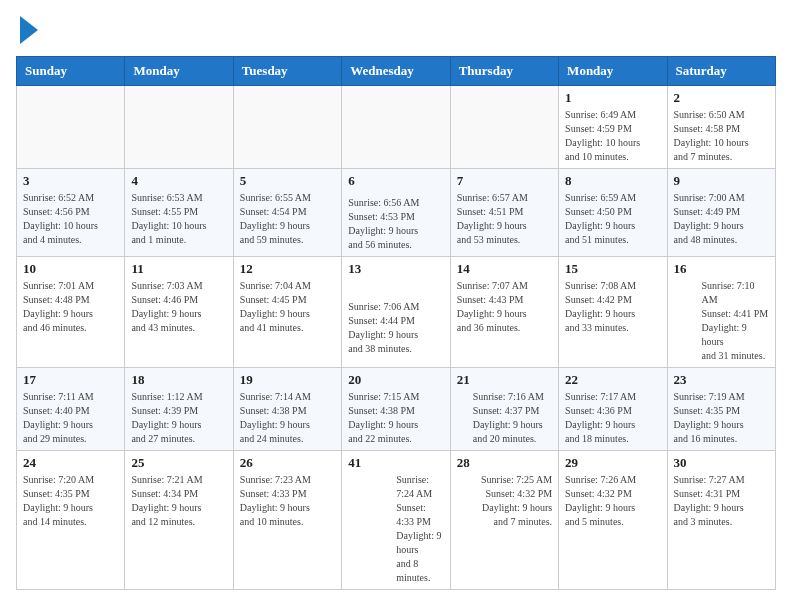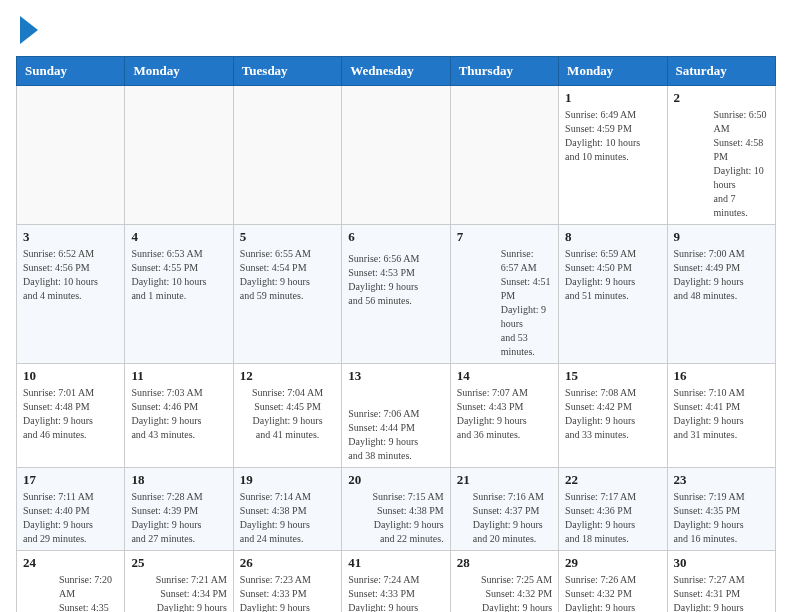--- a/index.html
+++ b/index.html
@@ -128,21 +128,21 @@
         <td class="empty"></td>
         <td>
           <div class="day-number">1</div>
           <div class="day-info" style="white-space: pre-line;">Sunrise: 6:49 AM
 Sunset: 4:59 PM
 Daylight: 10 hours
 and 10 minutes.</div>
         </td>
         <td>
           <div class="day-number">2</div>
-          <div class="day-info" style="white-space: pre-line; margin-left: 40px;">Sunrise: 6:50 AM
+          <div class="day-info" style="white-space: pre-line;">Sunrise: 6:50 AM
 Sunset: 4:58 PM
 Daylight: 10 hours
 and 7 minutes.</div>
         </td>
       </tr>
       <tr>
         <td>
           <div class="day-number">3</div>
           <div class="day-info" style="white-space: pre-line;">Sunrise: 6:52 AM
 Sunset: 4:56 PM
@@ -165,21 +165,21 @@
         </td>
         <td>
           <div class="day-number">6</div>
           <div class="day-info" style="white-space: pre-line; margin-top: 7px;">Sunrise: 6:56 AM
 Sunset: 4:53 PM
 Daylight: 9 hours
 and 56 minutes.</div>
         </td>
         <td>
           <div class="day-number">7</div>
-          <div class="day-info" style="white-space: pre-line; margin-left: 44px;">Sunrise: 6:57 AM
+          <div class="day-info" style="white-space: pre-line;">Sunrise: 6:57 AM
 Sunset: 4:51 PM
 Daylight: 9 hours
 and 53 minutes.</div>
         </td>
         <td>
           <div class="day-number">8</div>
           <div class="day-info" style="white-space: pre-line;">Sunrise: 6:59 AM
 Sunset: 4:50 PM
 Daylight: 9 hours
 and 51 minutes.</div>
@@ -202,21 +202,21 @@
         </td>
         <td>
           <div class="day-number">11</div>
           <div class="day-info" style="white-space: pre-line;">Sunrise: 7:03 AM
 Sunset: 4:46 PM
 Daylight: 9 hours
 and 43 minutes.</div>
         </td>
         <td>
           <div class="day-number">12</div>
-          <div class="day-info" style="white-space: pre-line; text-align: center;">Sunrise: 7:04 AM
+          <div class="day-info" style="white-space: pre-line;">Sunrise: 7:04 AM
 Sunset: 4:45 PM
 Daylight: 9 hours
 and 41 minutes.</div>
         </td>
         <td>
           <div class="day-number">13</div>
           <div class="day-info" style="white-space: pre-line; margin-top: 23px;">Sunrise: 7:06 AM
 Sunset: 4:44 PM
 Daylight: 9 hours
 and 38 minutes.</div>
@@ -230,51 +230,51 @@
         </td>
         <td>
           <div class="day-number">15</div>
           <div class="day-info" style="white-space: pre-line;">Sunrise: 7:08 AM
 Sunset: 4:42 PM
 Daylight: 9 hours
 and 33 minutes.</div>
         </td>
         <td>
           <div class="day-number">16</div>
-          <div class="day-info" style="white-space: pre-line;">Sunrise: 7:10 AM
+          <div class="day-info" style="white-space: pre-line; margin-left: 28px;">Sunrise: 7:10 AM
 Sunset: 4:41 PM
 Daylight: 9 hours
 and 31 minutes.</div>
         </td>
       </tr>
       <tr>
         <td>
           <div class="day-number">17</div>
           <div class="day-info" style="white-space: pre-line;">Sunrise: 7:11 AM
 Sunset: 4:40 PM
 Daylight: 9 hours
 and 29 minutes.</div>
         </td>
         <td>
           <div class="day-number">18</div>
-          <div class="day-info" style="white-space: pre-line;">Sunrise: 7:28 AM
+          <div class="day-info" style="white-space: pre-line;">Sunrise: 1:12 AM
 Sunset: 4:39 PM
 Daylight: 9 hours
 and 27 minutes.</div>
         </td>
         <td>
           <div class="day-number">19</div>
           <div class="day-info" style="white-space: pre-line;">Sunrise: 7:14 AM
 Sunset: 4:38 PM
 Daylight: 9 hours
 and 24 minutes.</div>
         </td>
         <td>
           <div class="day-number">20</div>
-          <div class="day-info" style="white-space: pre-line; text-align: right;">Sunrise: 7:15 AM
+          <div class="day-info" style="white-space: pre-line;">Sunrise: 7:15 AM
 Sunset: 4:38 PM
 Daylight: 9 hours
 and 22 minutes.</div>
         </td>
         <td>
           <div class="day-number">21</div>
           <div class="day-info" style="white-space: pre-line; margin-left: 16px;">Sunrise: 7:16 AM
 Sunset: 4:37 PM
 Daylight: 9 hours
 and 20 minutes.</div>
@@ -290,42 +290,42 @@
           <div class="day-number">23</div>
           <div class="day-info" style="white-space: pre-line;">Sunrise: 7:19 AM
 Sunset: 4:35 PM
 Daylight: 9 hours
 and 16 minutes.</div>
         </td>
       </tr>
       <tr>
         <td>
           <div class="day-number">24</div>
-          <div class="day-info" style="white-space: pre-line; margin-left: 36px;">Sunrise: 7:20 AM
+          <div class="day-info" style="white-space: pre-line;">Sunrise: 7:20 AM
 Sunset: 4:35 PM
 Daylight: 9 hours
 and 14 minutes.</div>
         </td>
         <td>
           <div class="day-number">25</div>
-          <div class="day-info" style="white-space: pre-line; text-align: right;">Sunrise: 7:21 AM
+          <div class="day-info" style="white-space: pre-line;">Sunrise: 7:21 AM
 Sunset: 4:34 PM
 Daylight: 9 hours
 and 12 minutes.</div>
         </td>
         <td>
           <div class="day-number">26</div>
           <div class="day-info" style="white-space: pre-line;">Sunrise: 7:23 AM
 Sunset: 4:33 PM
 Daylight: 9 hours
 and 10 minutes.</div>
         </td>
         <td>
           <div class="day-number">41</div>
-          <div class="day-info" style="white-space: pre-line;">Sunrise: 7:24 AM
+          <div class="day-info" style="white-space: pre-line; margin-left: 48px;">Sunrise: 7:24 AM
 Sunset: 4:33 PM
 Daylight: 9 hours
 and 8 minutes.</div>
         </td>
         <td>
           <div class="day-number">28</div>
           <div class="day-info" style="white-space: pre-line; text-align: right;">Sunrise: 7:25 AM
 Sunset: 4:32 PM
 Daylight: 9 hours
 and 7 minutes.</div>

